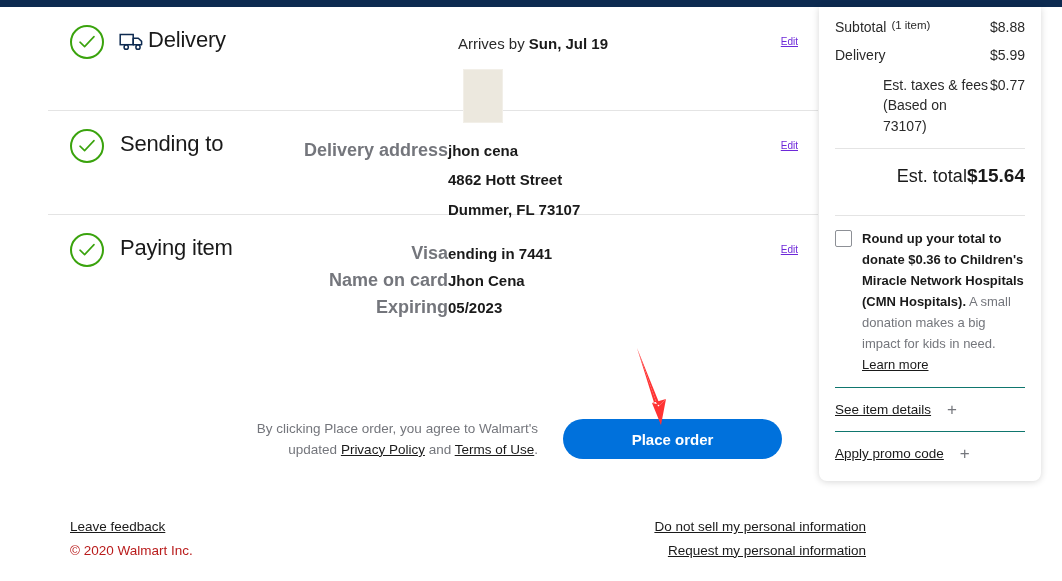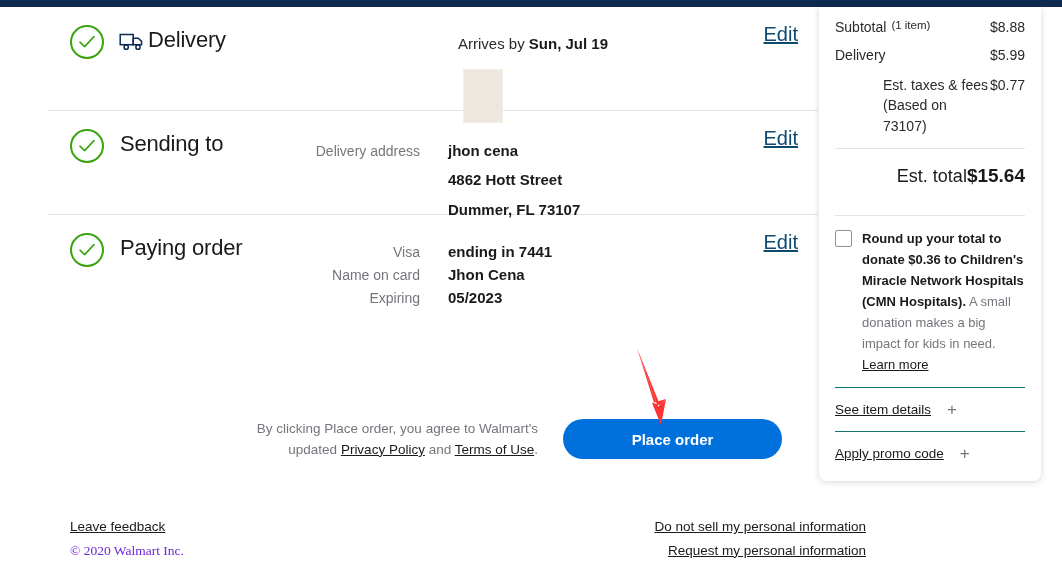--- a/index.html
+++ b/index.html
@@ -88,23 +88,23 @@
     top: 28px;
     font-size: 15px;
     color: #2a2a2a;
     white-space: nowrap;
   }
   .arrives b { font-weight: 700; color: #1a1a1a; }
 
   .edit-link {
     position: absolute;
     right: 20px;
-    top: 16px;
-    font-size: 20px;
-    color: #0c4a6e;
+    top: 29px;
+    font-size: 10px;
+    color: #6d28d9;
     text-decoration: underline;
     cursor: pointer;
   }
 
   .prod-thumb {
     position: absolute;
     left: 415px;
     top: 62px;
     width: 40px;
     height: 54px;
@@ -120,24 +120,24 @@
     width: 470px;
   }
   .kv-row {
     display: flex;
     align-items: baseline;
     margin-bottom: 6px;
   }
   .kv-label {
     width: 170px;
     text-align: right;
-    padding-right: 28px;
-    font-size: 14px;
+    font-size: 18px;
     color: #74767c;
     white-space: nowrap;
+    font-weight: bold;
   }
   .kv-value {
     font-size: 15px;
     font-weight: 700;
     color: #1a1a1a;
     white-space: nowrap;
   }
   .addr-lines .kv-value { line-height: 1.55; }
 
   
@@ -213,21 +213,21 @@
     top: 8px;
     text-align: right;
     line-height: 1.75;
   }
   .footer a {
     color: #1a1a1a;
     text-decoration: underline;
     cursor: pointer;
     display: block;
   }
-  .copyright { color: #6d28d9; font-family: Liberation Serif, serif; }
+  .copyright { color: #b91c1c; }
 
   
   .summary-card {
     position: absolute;
     left: 819px;
     top: 0px;
     width: 222px;
     background: #ffffff;
     border-radius: 0 0 8px 8px;
     box-shadow: 0 1px 7px rgba(0,0,0,0.16);
@@ -371,21 +371,21 @@
 
       <a class="edit-link">Edit</a>
     </div>
 
     <div class="section">
       <span class="check-circle">
         <svg width="30" height="30" viewBox="0 0 30 30" aria-hidden="true">
           <path d="M8 15.2 L12.6 19.6 L22 9.6" fill="none" stroke="#3aa30d" stroke-width="1.6" stroke-linecap="round" stroke-linejoin="round"></path>
         </svg>
       </span>
-      <div class="sec-title">Paying order</div>
+      <div class="sec-title">Paying item</div>
 
       <div class="kv">
         <div class="kv-row">
           <div class="kv-label">Visa</div>
           <div class="kv-value">ending in 7441</div>
         </div>
         <div class="kv-row">
           <div class="kv-label">Name on card</div>
           <div class="kv-value">Jhon Cena</div>
         </div>

